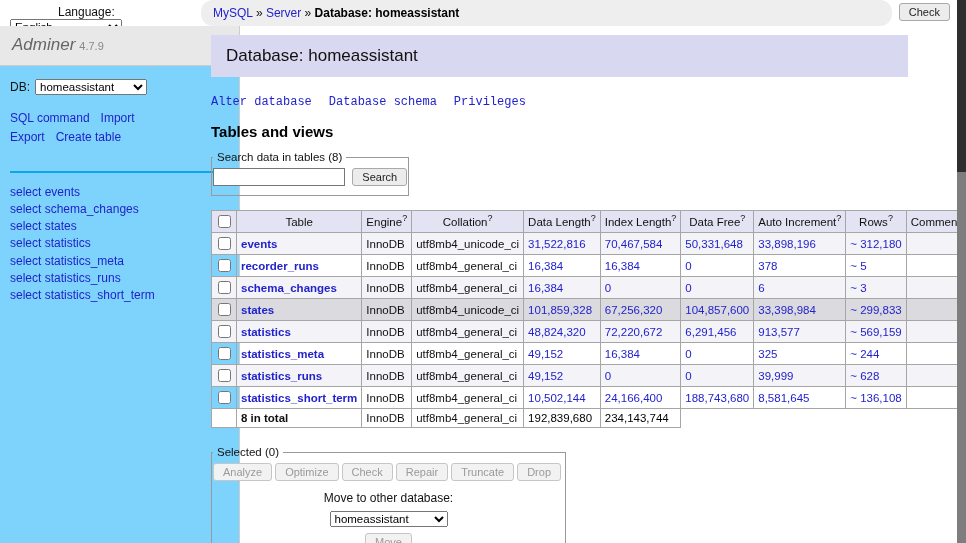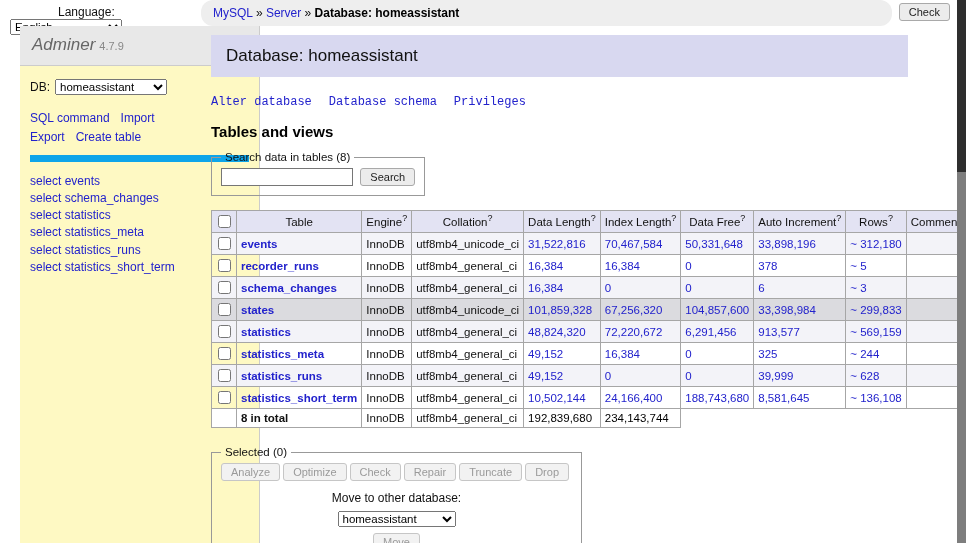--- a/index.html
+++ b/index.html
@@ -19,38 +19,38 @@
   button:disabled{color:#9a9a9a;background:#f2f2f2;border-color:#c6c6c6;}
 
   .topbar{display:flex;align-items:stretch;height:26px;}
   .lang{width:201px;padding:5px 0 0 10px;flex:0 0 auto;}
   .lang label{margin-right:5px;margin-left:48px;}
   .lang select{width:112px;}
   .breadcrumb{flex:1;background:var(--breadcrumb-bg);padding:6px 12px;margin-right:7px;white-space:nowrap;border-radius:12px;}
   .breadcrumb b{color:#000;}
   .logout-area{padding:3px 16px 0 0;}
 
-  .sidebar{position:absolute;top:26px;left:0;width:240px;bottom:0;border-right:1px solid #ccc;background:#fef9c3;margin-left:20px;}
+  .sidebar{position:absolute;top:26px;left:0;width:240px;bottom:0;border-right:1px solid #ccc;background:#7dd3fc;}
   .sidebar h1{margin:0;padding:9px 12px 10px;background:#e8e8e8;border-bottom:1px solid #ccc;
     font-size:17px;font-weight:normal;font-style:italic;color:#666;}
   .sidebar h1 .version{font-size:11px;color:#888;margin-left:4px;font-style:normal;}
   .dbrow{padding:13px 10px 4px;}
   .dbrow label{margin-right:5px;}
   .dbrow select{width:112px;}
-  .side-actions{margin:10px 10px 0;padding:0 0 8px;border-bottom:7px solid #0ea5e9;line-height:1.6;}
+  .side-actions{margin:10px 10px 0;padding:0 0 24px;border-bottom:2px solid #0ea5e9;line-height:1.6;}
   .side-actions a{margin-right:11px;}
   .side-tables{margin:11px 10px;line-height:1.42;}
   .side-tables a{display:block;}
 
   .content{position:absolute;left:201px;top:26px;right:0;bottom:0;padding:9px 58px 0 10px;overflow:hidden;}
   h2{margin:0;background:var(--title-bg);padding:11px 15px;font-size:17px;font-weight:normal;color:#111;}
   .nav-links{margin-top:17px;}
   .nav-links a{margin-right:17px;font-family:Liberation Mono, monospace;}
   h3{font-size:15px;font-weight:bold;margin:14px 0 0;color:#000;}
-  fieldset{display:inline-block;border:1px solid #999;padding:5px 9px 9px;margin:0;}
+  fieldset{display:inline-block;border:1px solid #999;padding:5px 1px 9px;margin:0;}
   legend{padding:0 4px;font-size:11.5px;}
   .search-fs{margin-top:11px;}
   .search-fs input{width:132px;padding:2px 3px;font-size:11.5px;border:1px solid #767676;}
   .search-fs button{margin-left:4px;}
 
   table.data{border-collapse:collapse;display:table;margin-top:14px;table-layout:fixed;font-size:11.5px;}
   .data th,.data td{border:1px solid #a6a6a6;padding:2px 4px;height:19px;overflow:hidden;white-space:nowrap;}
   .data thead th{background:var(--header-bg);font-weight:normal;text-align:center;}
   .data thead th.col-table{font-weight:normal;}
   .data sup{font-size:9px;line-height:0;}
@@ -90,20 +90,21 @@
 
 <div class="sidebar">
   <h1><span>Adminer</span><span class="version">4.7.9</span></h1>
   <div class="dbrow">
     <label>DB:</label><select><option>homeassistant</option></select>
   </div>
   <p class="side-actions" id="side-actions"><a>SQL command</a><a>Import</a><br><a>Export</a><a>Create table</a></p>
   <div class="side-tables" id="side-tables">
       <a>select events</a>
       <a>select schema_changes</a>
+      <a>select states</a>
       <a>select statistics</a>
       <a>select statistics_meta</a>
       <a>select statistics_runs</a>
       <a>select statistics_short_term</a>
     </div>
 </div>
 
 <div class="content">
   <h2>Database: homeassistant</h2>
   <div class="nav-links" id="main-nav"><a>Alter database</a><a>Database schema</a><a>Privileges</a></div>

